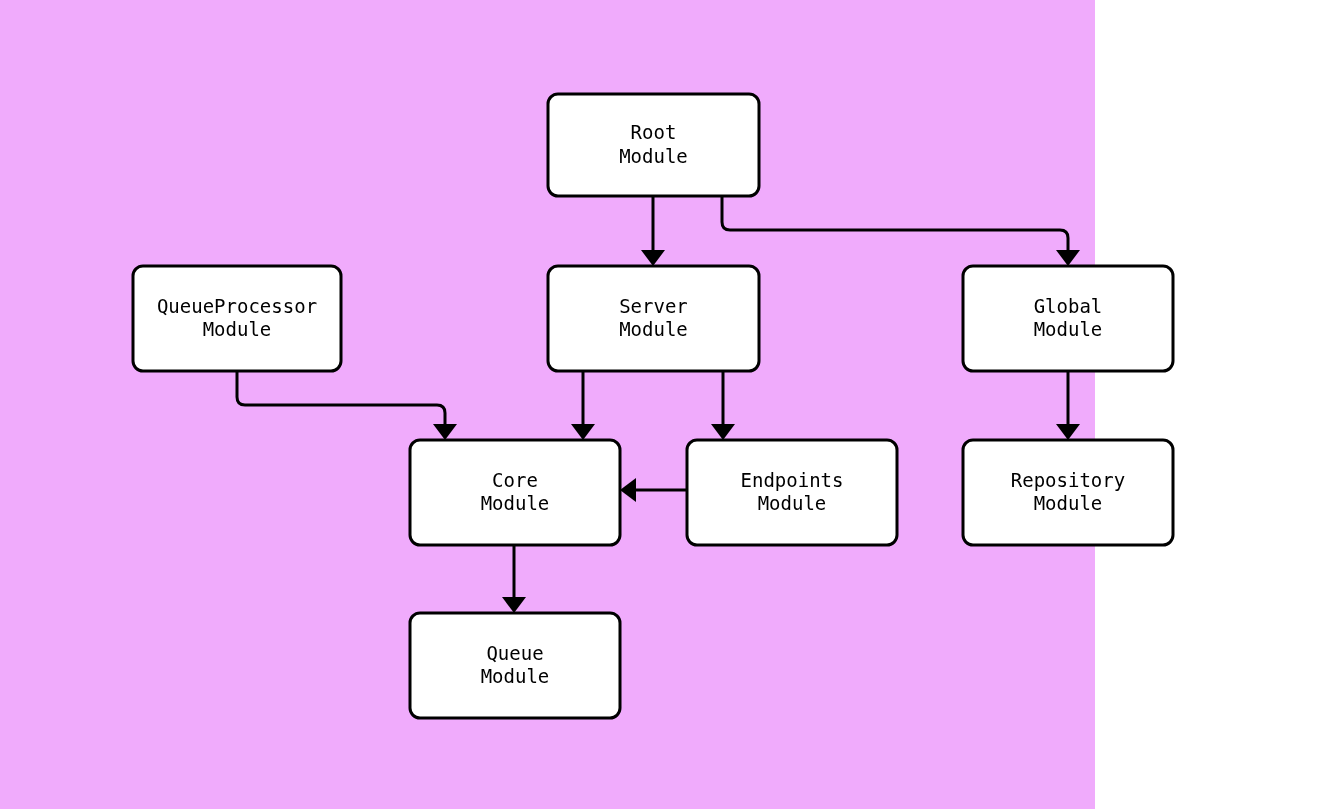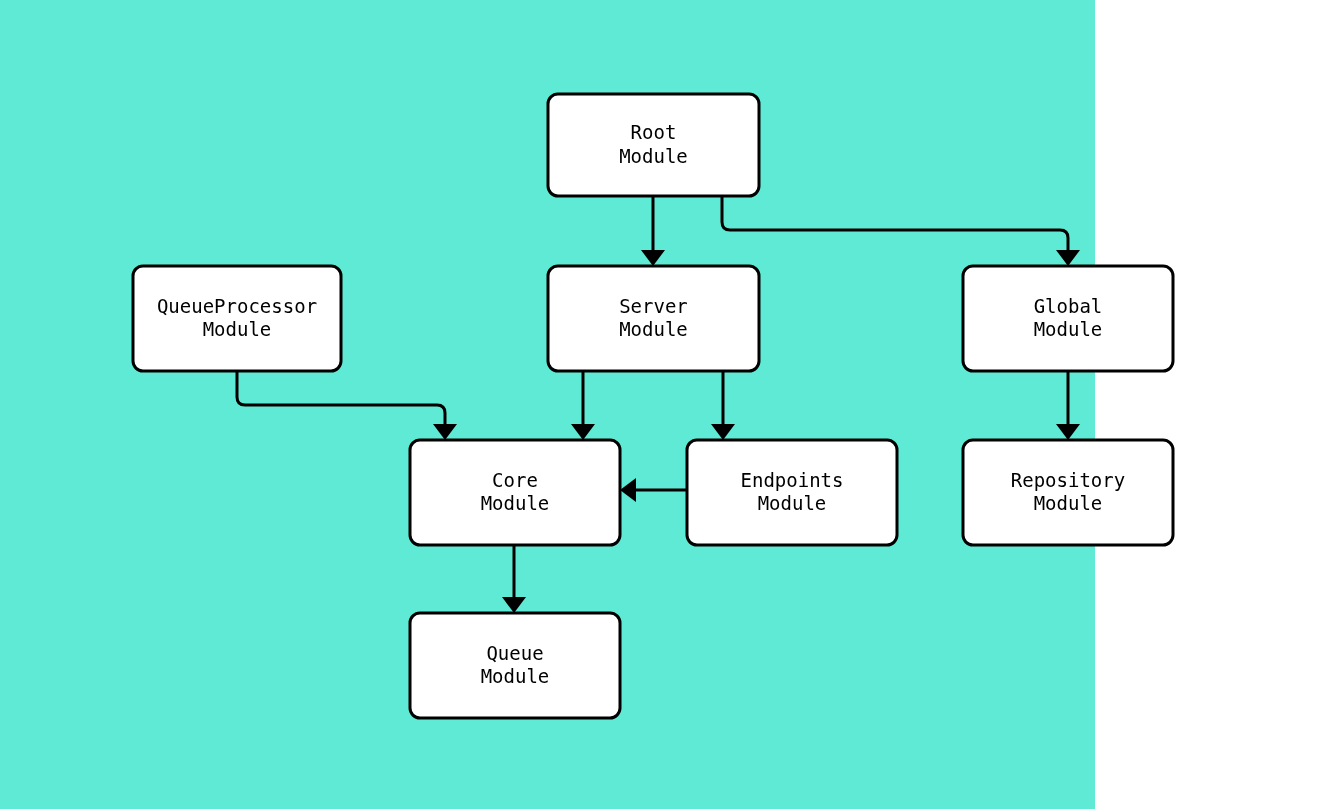--- a/index.html
+++ b/index.html
@@ -11,21 +11,21 @@
   body {
     width: 1337px;
     height: 809px;
     overflow: hidden;
     font-family: "DejaVu Sans Mono", "Liberation Mono", monospace;
   }
   #diagram-root {
     position: relative;
     width: 1095px;
     height: 809px;
-    background: #5eead4;
+    background: #f0abfc;
   }
   svg#diagram-canvas {
     display: block;
     width: 1337px;
     height: 809px;
   }
   .node-box {
     fill: #ffffff;
     stroke: #000000;
     stroke-width: 3;

